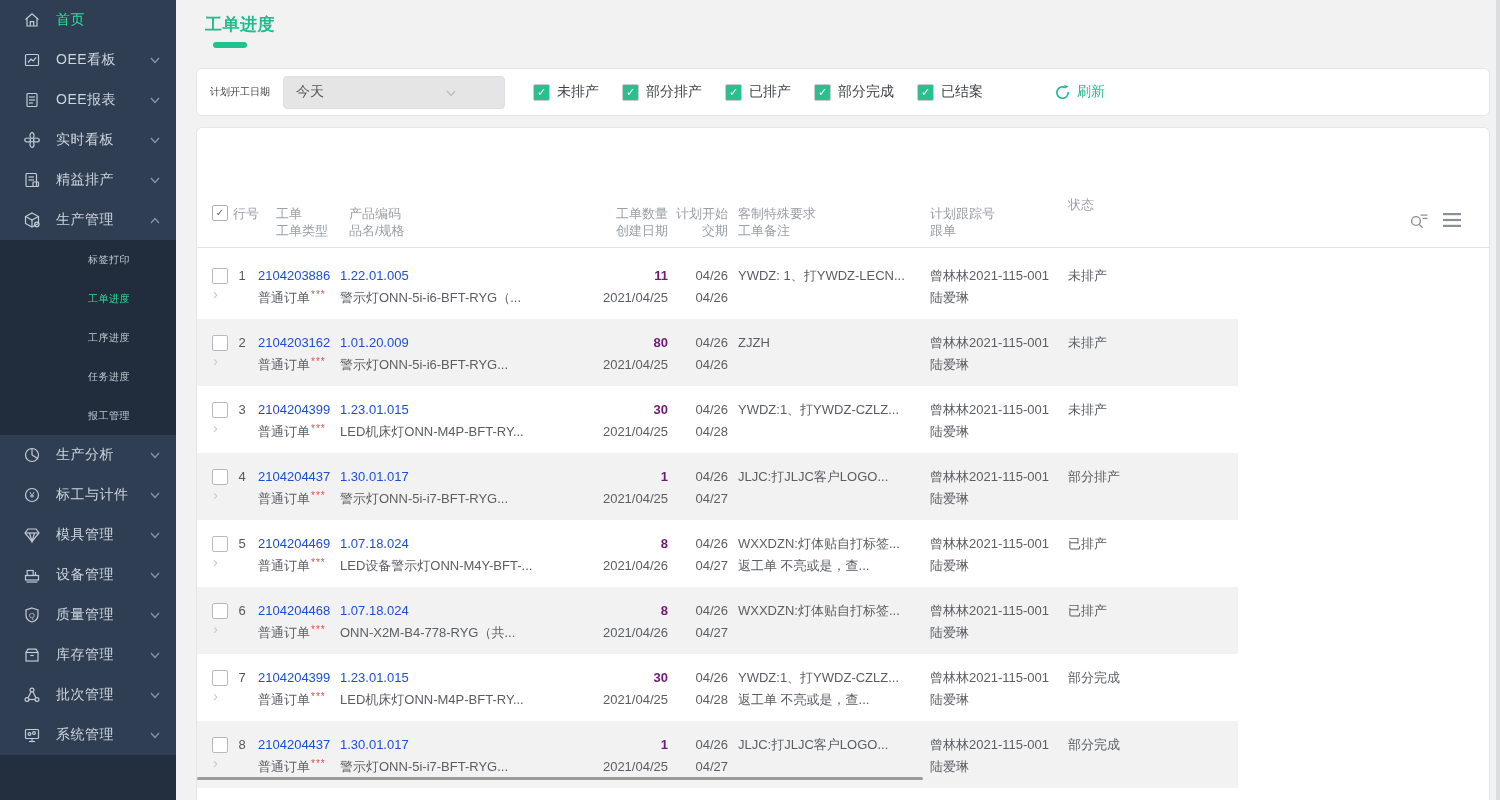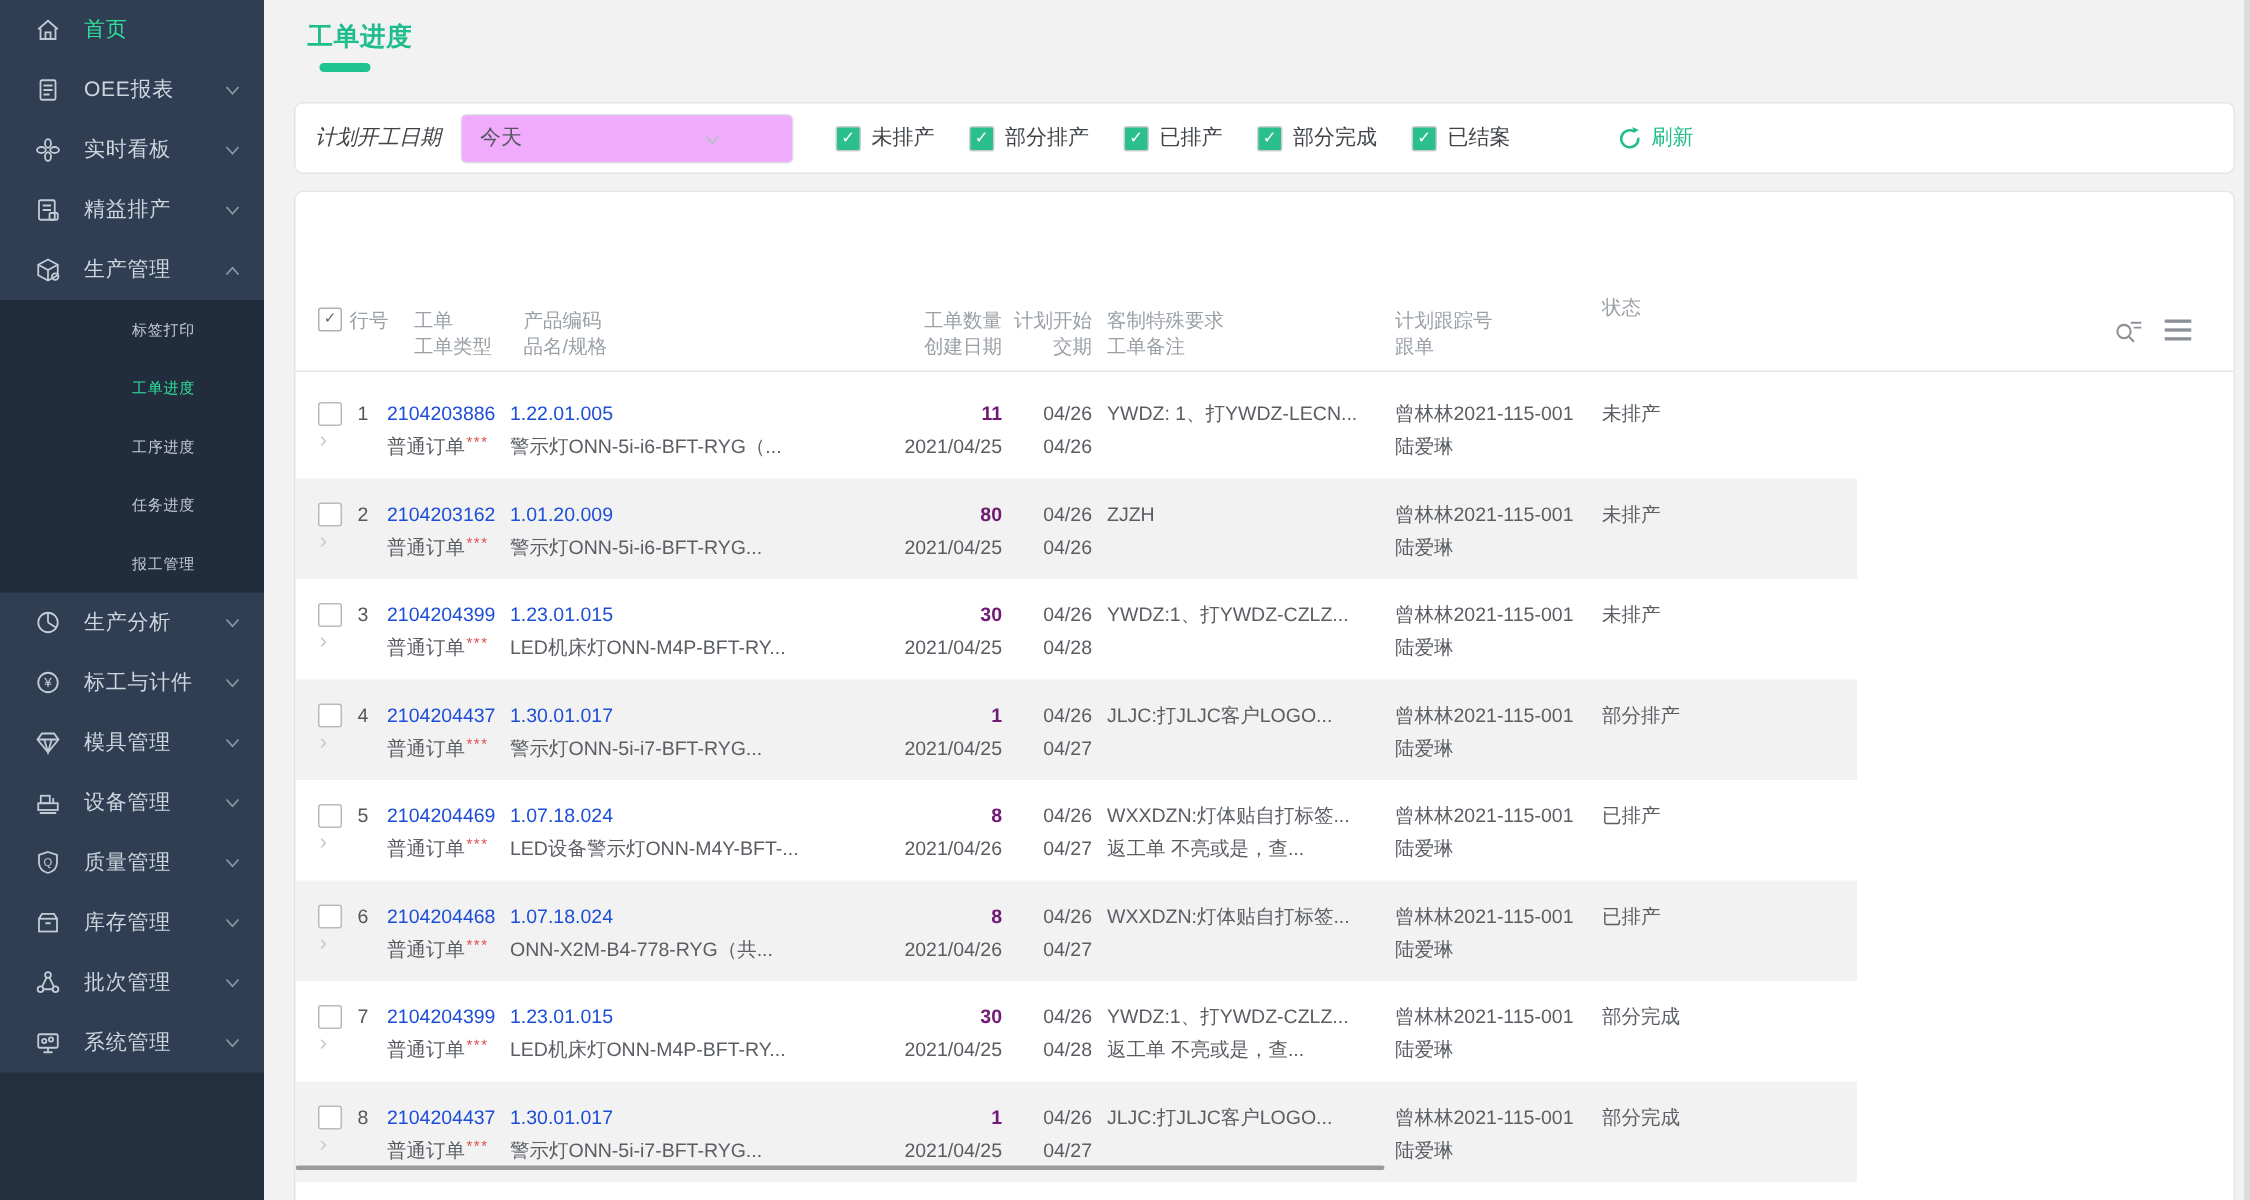--- a/index.html
+++ b/index.html
@@ -18,22 +18,22 @@
   .submenu{background:#212c3c;flex:none;}
   .submenu-item{height:39px;display:flex;align-items:center;padding-left:88px;font-size:10px;color:#c3cbd4;cursor:pointer;letter-spacing:.5px;}
   .submenu-item.active{color:#2ee09a;}
   .side-footer{flex:1;background:#232e3e;}
   
   .content{position:absolute;left:176px;top:0;width:1324px;height:800px;background:#f2f2f3;}
   .page-title{position:absolute;left:29px;top:13px;font-size:17px;font-weight:bold;color:#1fbd8c;letter-spacing:.5px;}
   .title-bar{position:absolute;left:37px;top:42px;width:34px;height:6px;border-radius:3px;background:#1fc390;}
   .card{background:#fff;border:1px solid #e4e5e7;border-radius:6px;box-sizing:border-box;}
   .filter-card{position:absolute;left:20px;top:68px;width:1294px;height:48px;display:flex;align-items:center;padding-left:13px;}
-  .filter-label{font-size:14px;color:#3f4347;font-style:italic;}
-  .date-select{position:relative;margin-left:13px;width:222px;height:33px;border:1px solid #dcdfe3;border-radius:4px;display:flex;align-items:center;padding-left:12px;box-sizing:border-box;font-size:14px;color:#54575c;background:#f0abfc;cursor:pointer;}
+  .filter-label{font-size:10px;color:#3f4347;}
+  .date-select{position:relative;margin-left:13px;width:222px;height:33px;border:1px solid #dcdfe3;border-radius:4px;display:flex;align-items:center;padding-left:12px;box-sizing:border-box;font-size:14px;color:#54575c;background:#e5e5e5;cursor:pointer;}
   .date-select .sel-chev{position:absolute;right:48px;top:13px;}
   .cb-group{display:flex;align-items:center;margin-left:28px;}
   .cb-item{display:flex;align-items:center;margin-right:23px;cursor:pointer;}
   .cb-box{width:15px;height:15px;background:#2abf8d;border:1px solid #c9cdd1;border-radius:2px;color:#fff;font-size:11px;line-height:15px;text-align:center;flex:none;}
   .cb-label{font-size:14px;color:#3f4347;margin-left:7px;}
   .refresh{display:flex;align-items:center;margin-left:48px;cursor:pointer;}
   .refresh-label{font-size:14px;color:#1fbd8c;margin-left:6px;}
   
   .table-card{position:absolute;left:20px;top:127px;width:1294px;height:673px;border-bottom:none;border-radius:6px 6px 0 0;overflow:hidden;}
   .thead{position:absolute;left:0;top:68px;width:100%;height:51px;border-bottom:1px solid #e2e3e5;font-size:13px;color:#9aa0a6;}
@@ -75,20 +75,30 @@
       <div class="menu-item active">
         <svg class="mi-icon" viewBox="0 0 18 18">
           <path d="M2.5 8.5 L9 2.8 L15.5 8.5" stroke="#c3ccd6" stroke-width="1.2" fill="none"></path>
           <path d="M4 7.8 V15 H14 V7.8" stroke="#c3ccd6" stroke-width="1.2" fill="none"></path>
           <path d="M7.3 15 V10.6 H10.7 V15" stroke="#c3ccd6" stroke-width="1.2" fill="none"></path>
         </svg>
         <span class="mi-label">首页</span>
       </div>
       <div class="menu-item">
         <svg class="mi-icon" viewBox="0 0 18 18">
+          <rect x="2.5" y="3.5" width="13" height="11" rx="1" stroke="#c3ccd6" stroke-width="1.2" fill="none"></rect>
+          <polyline points="5,11.5 8,8.2 10.2,10 13.2,6.3" stroke="#c3ccd6" stroke-width="1.2" fill="none"></polyline>
+        </svg>
+        <span class="mi-label">OEE看板</span>
+        <svg class="chev" width="10" height="7" viewBox="0 0 10 7">
+          <polyline points="1,1 5,5.5 9,1" fill="none" stroke="#8b97a5" stroke-width="1.2"></polyline>
+        </svg>
+      </div>
+      <div class="menu-item">
+        <svg class="mi-icon" viewBox="0 0 18 18">
           <rect x="4" y="2.5" width="10" height="13" rx="1" stroke="#c3ccd6" stroke-width="1.2" fill="none"></rect>
           <line x1="6" y1="6" x2="12" y2="6" stroke="#c3ccd6" stroke-width="1.2" fill="none"></line>
           <line x1="6" y1="9" x2="12" y2="9" stroke="#c3ccd6" stroke-width="1.2" fill="none"></line>
           <line x1="6" y1="12" x2="10" y2="12" stroke="#c3ccd6" stroke-width="1.2" fill="none"></line>
         </svg>
         <span class="mi-label">OEE报表</span>
         <svg class="chev" width="10" height="7" viewBox="0 0 10 7">
           <polyline points="1,1 5,5.5 9,1" fill="none" stroke="#8b97a5" stroke-width="1.2"></polyline>
         </svg>
       </div>

